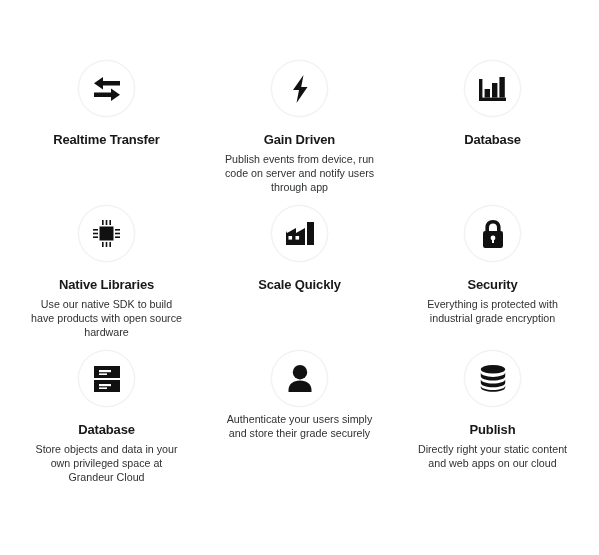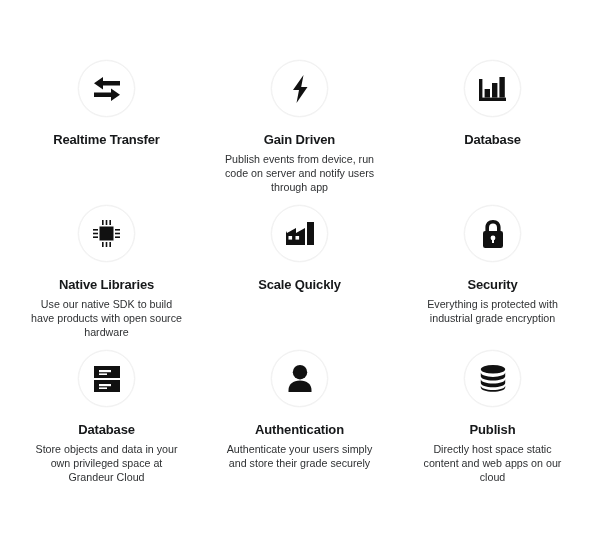--- a/index.html
+++ b/index.html
@@ -158,30 +158,29 @@
     <div class="feature-desc">Store objects and data in your own privileged space at Grandeur Cloud</div>
   </div>
 
   <div class="feature-card">
     <div class="icon-circle">
       <svg width="24" height="27" viewBox="0 0 24 27" fill="#111111">
         <circle cx="12" cy="7.2" r="7.2"></circle>
         <path d="M12 15.5 C5 15.5 0.5 19.5 0.5 25 L0.5 27 L23.5 27 L23.5 25 C23.5 19.5 19 15.5 12 15.5 Z"></path>
       </svg>
     </div>
-    <div class="feature-title">Authentication</div>
     <div class="feature-desc">Authenticate your users simply and store their grade securely</div>
   </div>
 
   <div class="feature-card">
     <div class="icon-circle">
       <svg width="26" height="27" viewBox="0 0 26 27" fill="#111111">
         <ellipse cx="13" cy="4.3" rx="12.2" ry="4.3"></ellipse>
         <path d="M0.8 7.6 L0.8 11.3 C0.8 13.7 6.3 15.6 13 15.6 C19.7 15.6 25.2 13.7 25.2 11.3 L25.2 7.6 C25.2 10 19.7 11.9 13 11.9 C6.3 11.9 0.8 10 0.8 7.6 Z"></path>
         <path d="M0.8 14.2 L0.8 17.9 C0.8 20.3 6.3 22.2 13 22.2 C19.7 22.2 25.2 20.3 25.2 17.9 L25.2 14.2 C25.2 16.6 19.7 18.5 13 18.5 C6.3 18.5 0.8 16.6 0.8 14.2 Z"></path>
         <path d="M0.8 20.8 L0.8 22.4 C0.8 24.8 6.3 26.7 13 26.7 C19.7 26.7 25.2 24.8 25.2 22.4 L25.2 20.8 C25.2 23.2 19.7 25.1 13 25.1 C6.3 25.1 0.8 23.2 0.8 20.8 Z"></path>
       </svg>
     </div>
     <div class="feature-title">Publish</div>
-    <div class="feature-desc">Directly host space static content and web apps on our cloud</div>
+    <div class="feature-desc">Directly right your static content and web apps on our cloud</div>
   </div>
 
 </div>
 
 </body></html>

